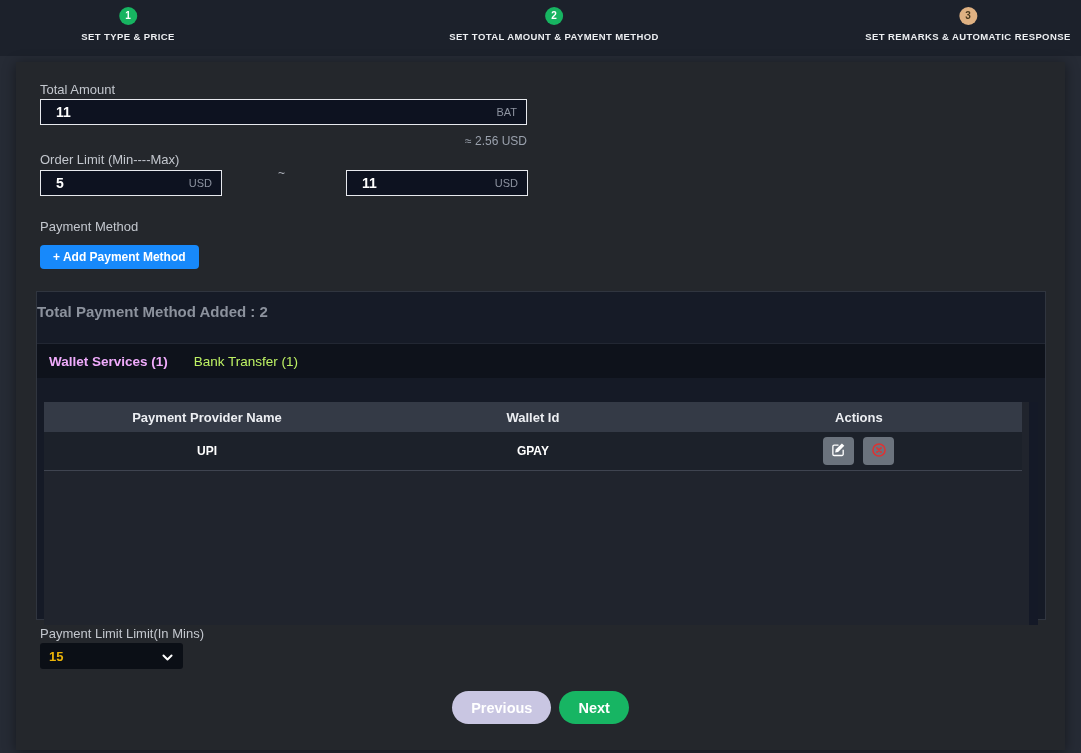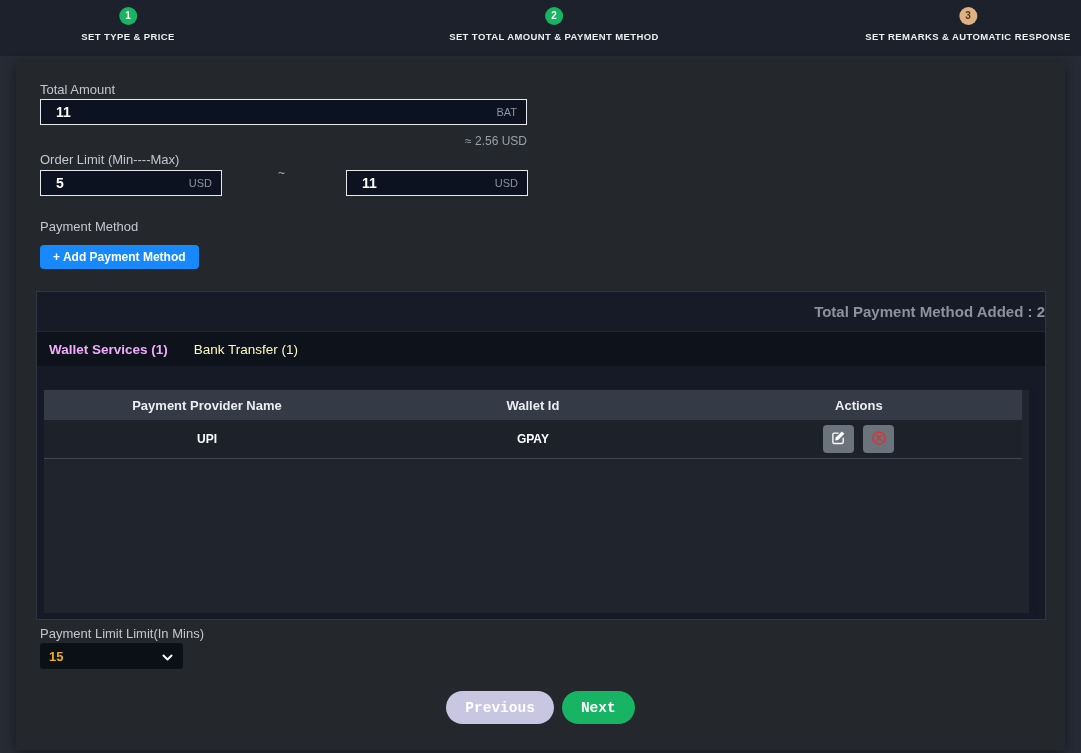--- a/index.html
+++ b/index.html
@@ -63,31 +63,31 @@
     color:#fff; font-weight:bold; font-size:12px; cursor:pointer;
     font-family:"Liberation Sans", sans-serif;
   }
 
   
   .panel {
     position:absolute; left:20px; top:229px; width:1010px; height:329px;
     background:#151a26; border:1px solid #30353f;
   }
   .panel-header {
-    height:40px; background:#161b27; border-bottom:1px solid #222733;
-    text-align:right; line-height:40px;
+    height:52px; background:#161b27; border-bottom:1px solid #222733;
+    text-align:left; line-height:40px;
     font-size:15px; font-weight:bold; color:#8c929d;
   }
   .tabbar {
     height:34px; background:#0e121b; display:flex; align-items:center;
     padding-left:12px; gap:26px;
   }
   .tab { font-size:13.5px; cursor:pointer; }
   .tab.active   { color:#f0abfc; font-weight:bold; }
-  .tab.inactive { color:#fef9c3; }
+  .tab.inactive { color:#bef264; }
 
   .panel-body { position:relative; height:253px; }
   .table-wrap {
     position:absolute; left:7px; right:7px; top:24px; bottom:6px;
     background:#20242d;
   }
   .vscrollbar {
     position:absolute; right:0; top:0; bottom:0; width:9px;
     background:#141927;
   }
@@ -120,21 +120,21 @@
   }
   .selectbox .chev { position:absolute; right:9px; top:7px; }
 
   .footer-btns {
     position:absolute; left:0; top:629px; width:100%;
     display:flex; justify-content:center; gap:8px;
   }
   .pill {
     height:33px; border:none; border-radius:17px; padding:0 19px;
     color:#fff; font-weight:bold; font-size:14.5px; cursor:pointer;
-    font-family:Liberation Mono, monospace;
+    font-family:Liberation Sans, sans-serif;
   }
   .pill.prev { background:#c9c6e2; }
   .pill.next { background:#17b563; }
 </style>
 </head>
 <body>
 
 <div class="topbar">
   <div class="step step-1">
     <div class="step-circle green">1</div>

